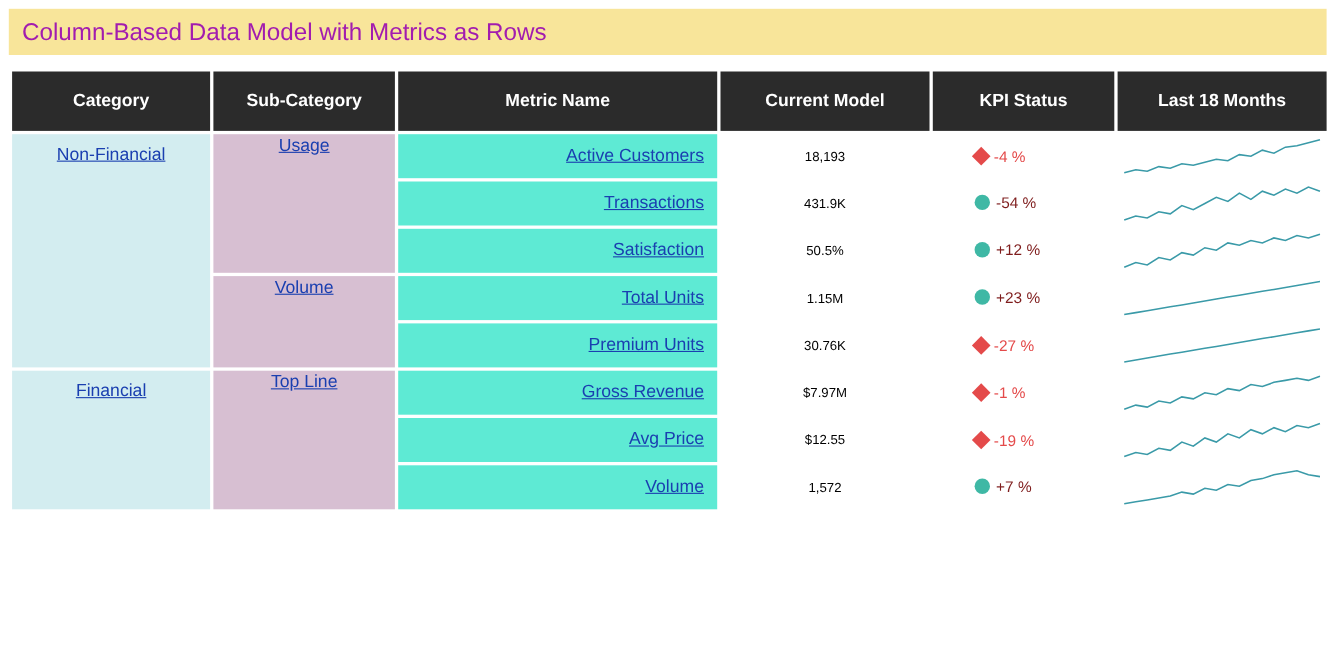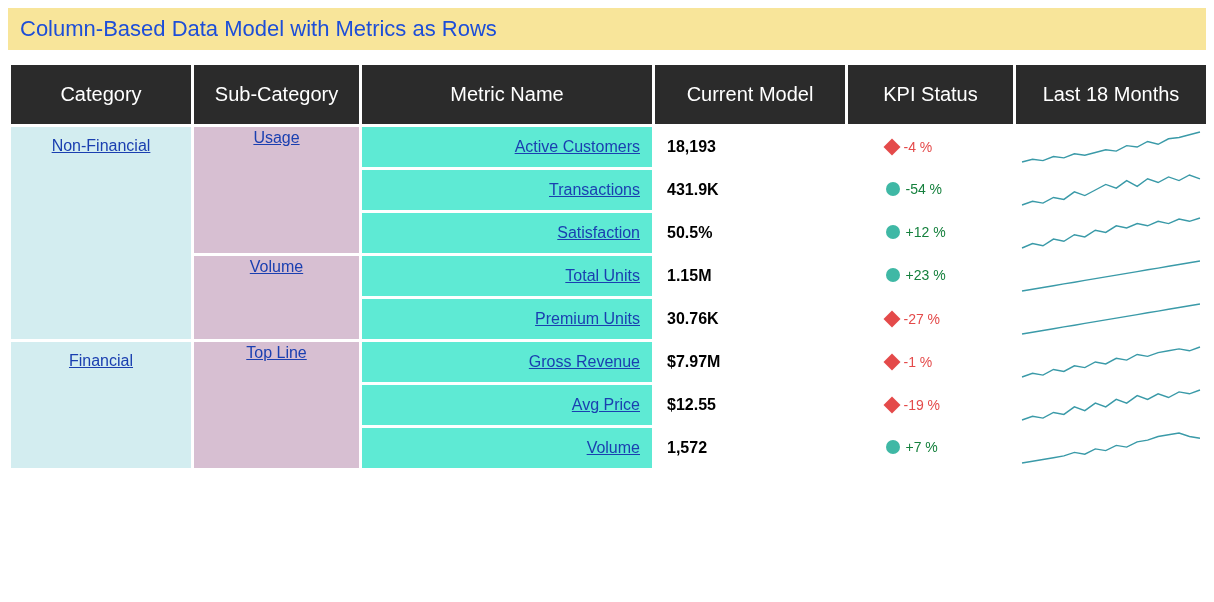--- a/index.html
+++ b/index.html
@@ -7,34 +7,34 @@
       margin: 0;
       padding: 8px;
       font-family: "Segoe UI", Arial, sans-serif;
       background: #ffffff;
       width: 1214px;
     }
     .title-bar {
       background: #f8e59a;
       padding: 8px 12px;
       font-size: 22px;
-      color: #1d4ed8;
+      color: #a21caf;
       margin-bottom: 12px;
     }
     table.metrics {
       border-collapse: separate;
       border-spacing: 3px;
       width: 1190px;
       table-layout: fixed;
     }
     table.metrics thead th {
       background: #2b2b2b;
       color: #fff;
-      font-weight: 400;
-      font-size: 20px;
+      font-weight: 700;
+      font-size: 16px;
       text-align: center;
       padding: 18px 10px;
     }
     .col-cat  { width: 180px; }
     .col-sub  { width: 165px; }
     .col-name { width: 290px; }
     .col-val  { width: 190px; }
     .col-kpi  { width: 165px; }
     .col-spark{ width: 190px; }
 
@@ -61,22 +61,23 @@
       background: #5eead4;
       padding-left: 14px;
       text-align: right;
     }
     a.link {
       color: #1a3fb0;
       text-decoration: underline;
       cursor: pointer;
     }
     td.val-cell {
-      font-weight: 700;
-      font-size: 16px;
+      text-align: center;
+      font-weight: 400;
+      font-size: 12px;
     }
     td.kpi-cell {
       text-align: center;
       font-size: 14px;
     }
     .kpi-wrap {
       display: inline-flex;
       align-items: center;
       gap: 6px;
       min-width: 90px;
@@ -87,21 +88,21 @@
       width: 14px; height: 14px;
       border-radius: 50%;
       background: #3fb8a5;
     }
     .kpi-bad {
       display: inline-block;
       width: 12px; height: 12px;
       background: #e44a4a;
       transform: rotate(45deg);
     }
-    .kpi-text-good { color: #15803d; }
+    .kpi-text-good { color: #7f1d1d; }
     .kpi-text-bad  { color: #e44a4a; }
 
     td.spark-cell {
       padding: 2px 4px;
     }
     svg.spark {
       width: 100%;
       height: 34px;
       display: block;
     }

